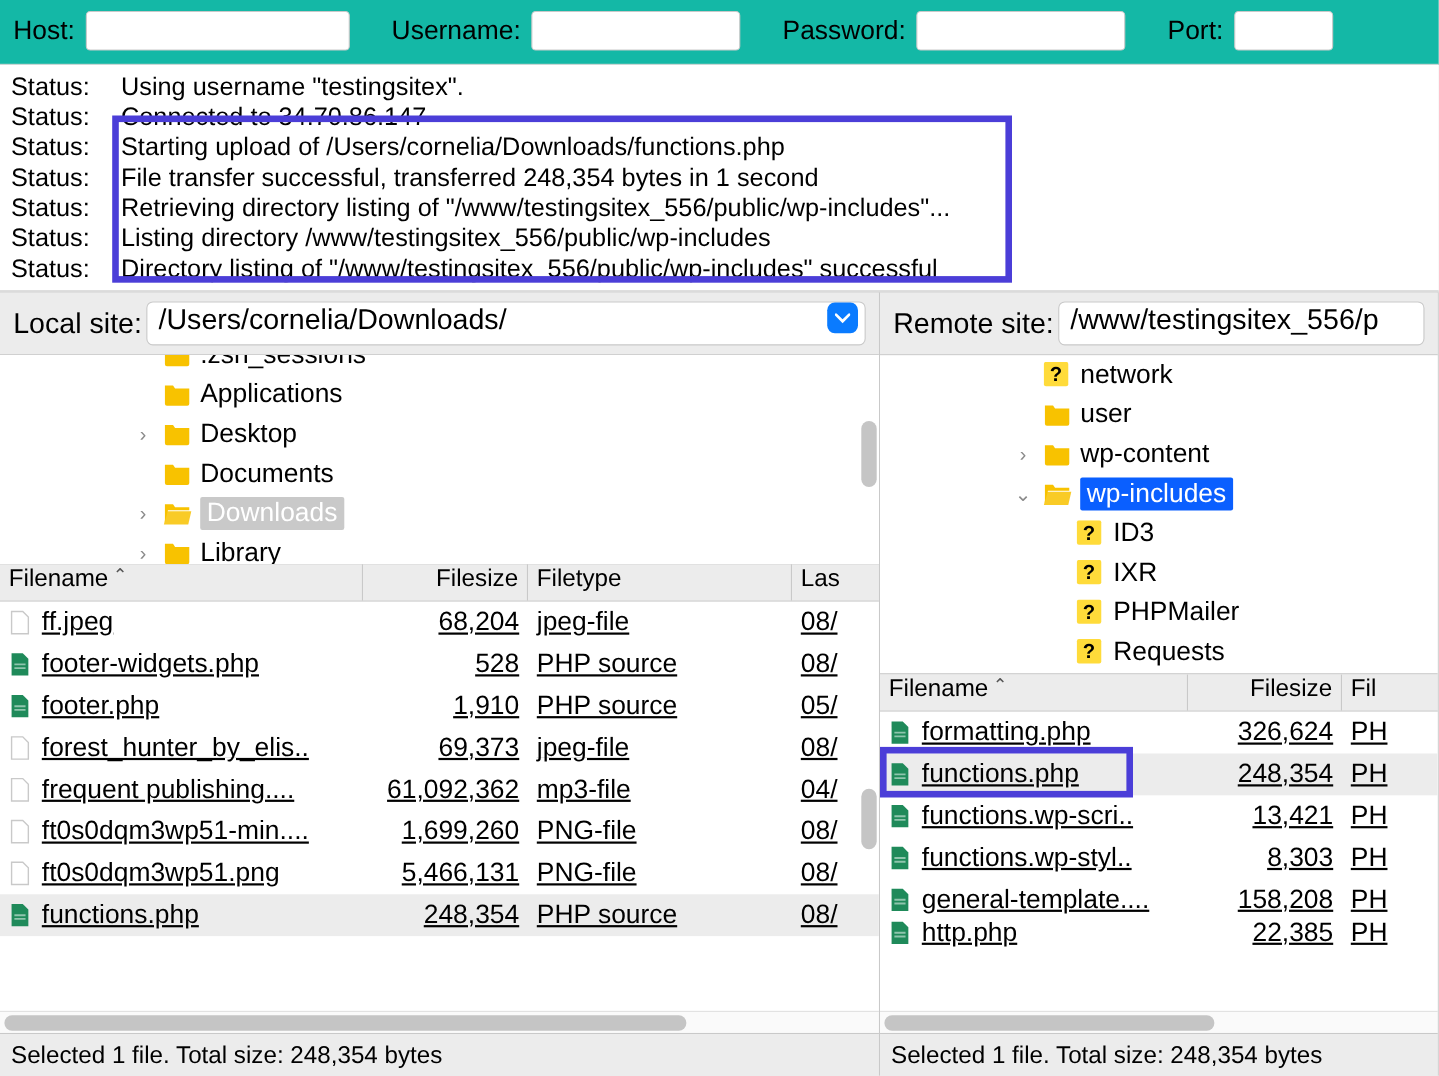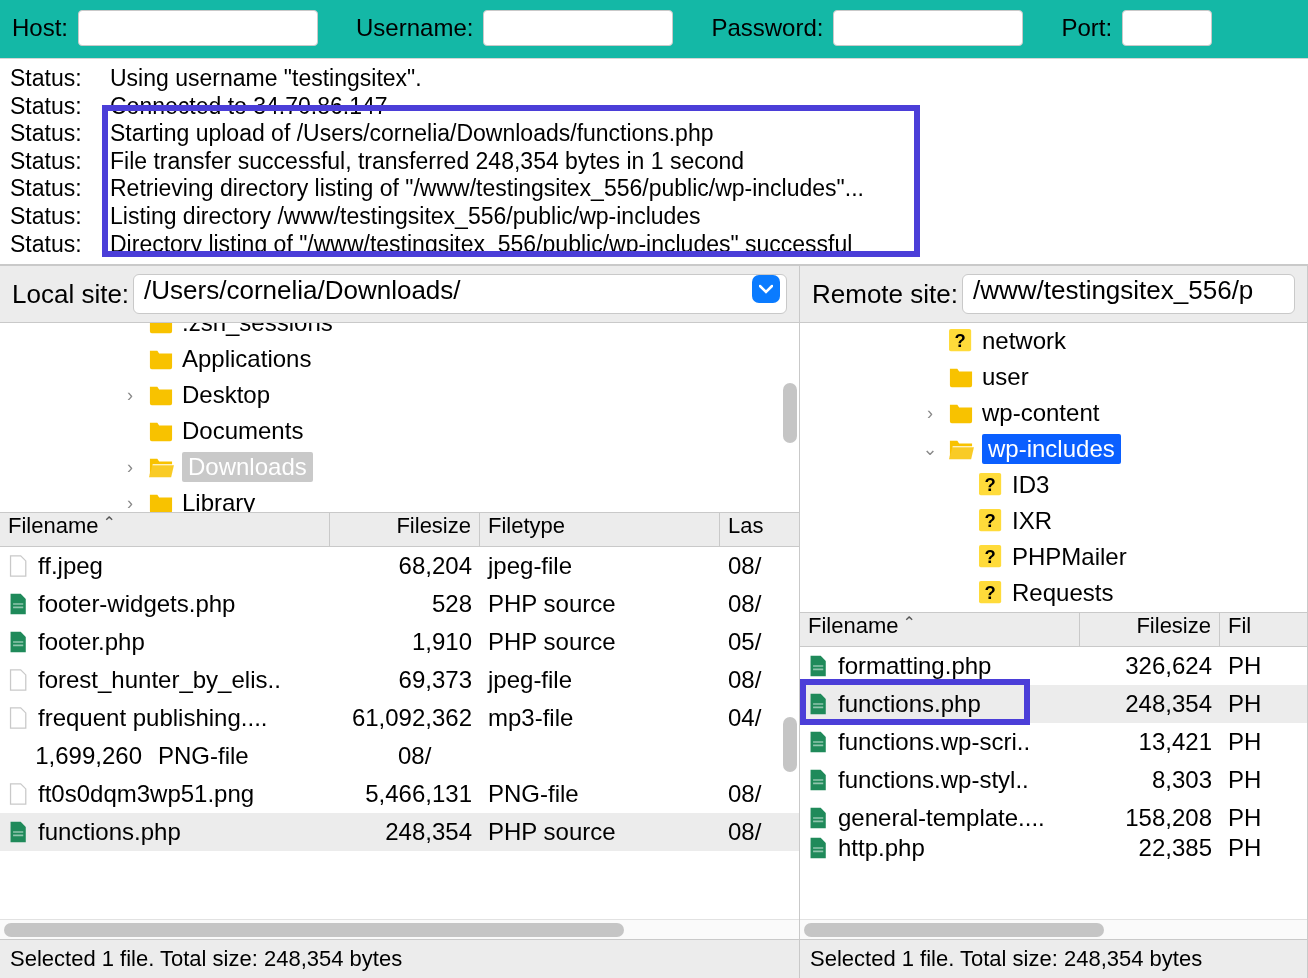--- a/index.html
+++ b/index.html
@@ -172,20 +172,21 @@
     display:flex;
     height:38px;
     align-items:center;
   }
   .frow.selected { background:#ececec; }
   .frow .cell {
     padding:0 8px;
     white-space:nowrap;
     overflow:hidden;
     text-overflow: ellipsis;
+    text-decoration: underline;
   }
   .frow .cell.name { display:flex; align-items:center; gap:8px; }
   .frow .cell.size { text-align:right; justify-content:flex-end; }
   .file-icon {
     width:22px; height:26px; flex:0 0 22px;
     display:inline-flex; align-items:center; justify-content:center;
   }
   
   .local .col-name, .local .cell.name { width:330px; flex:0 0 330px; }
   .local .col-size, .local .cell.size { width:150px; flex:0 0 150px; }
@@ -451,20 +452,28 @@
                 <use href="#ico-blank"></use>
               </svg>
             </span>
             <span>frequent publishing....</span>
           </div>
           <div class="cell size">61,092,362</div>
           <div class="cell type">mp3-file</div>
           <div class="cell mod">04/</div>
         </div>
         <div class="frow">
+          <div class="cell name">
+            <span class="file-icon">
+              <svg viewBox="0 0 26 26" width="28" height="24">
+                <use href="#ico-blank"></use>
+              </svg>
+            </span>
+            <span>ft0s0dqm3wp51-min....</span>
+          </div>
           <div class="cell size">1,699,260</div>
           <div class="cell type">PNG-file</div>
           <div class="cell mod">08/</div>
         </div>
         <div class="frow">
           <div class="cell name">
             <span class="file-icon">
               <svg viewBox="0 0 26 26" width="28" height="24">
                 <use href="#ico-blank"></use>
               </svg>

